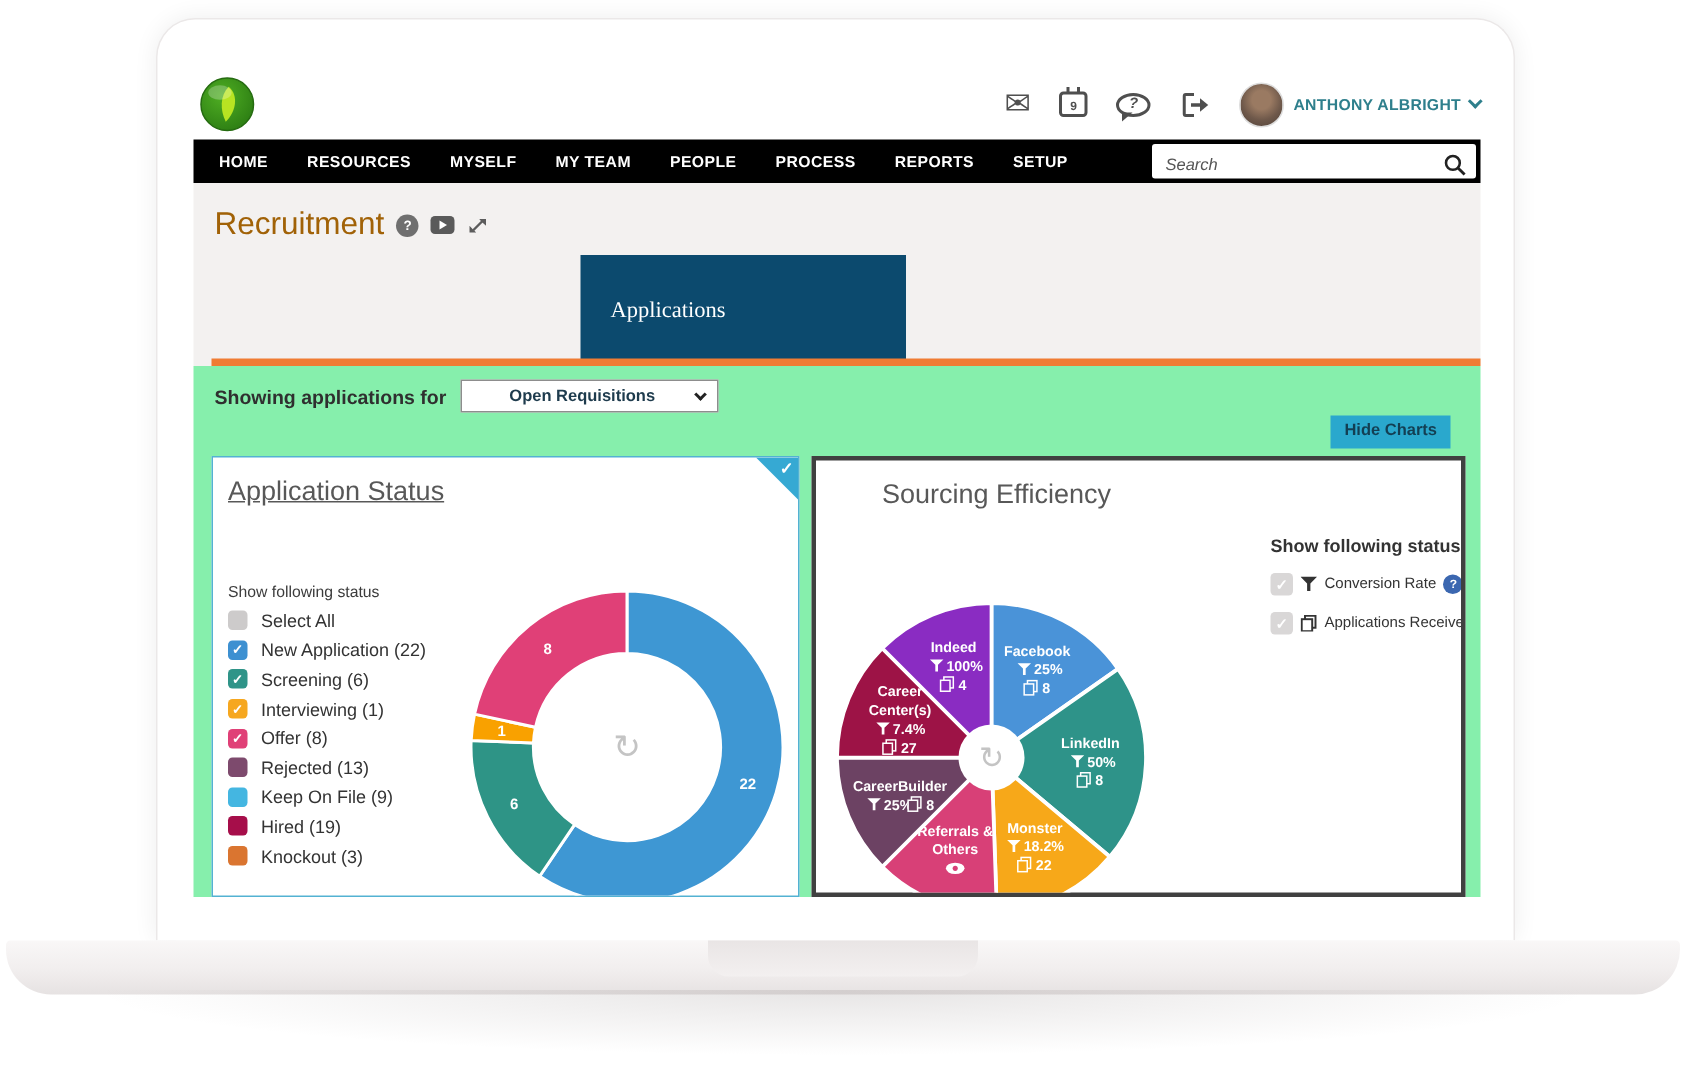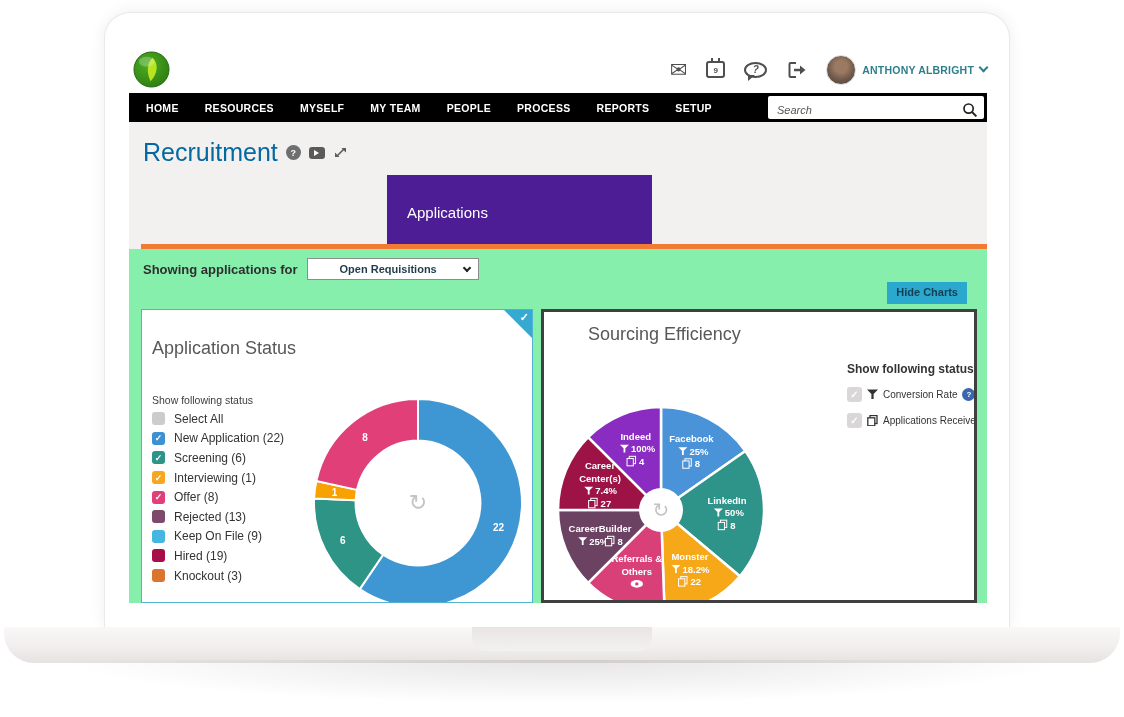--- a/index.html
+++ b/index.html
@@ -49,32 +49,32 @@
   .nav-item { color:#fff; font-size:10.5px; font-weight:bold; letter-spacing:.3px;
               padding:0 13px; cursor:pointer; white-space:nowrap; }
   .searchbox { margin-left:auto; margin-right:3px; width:216px; height:23px; background:#fff;
                border-radius:2px; display:flex; align-items:center; padding:4px 6px 0 9px; }
   .searchbox input { flex:1; border:none; outline:none; font-size:11px; font-style:italic;
                color:#333; font-family:"Liberation Sans", sans-serif; background:transparent; }
   .searchbox input::placeholder { color:#555; }
 
   .gray-section { background:#f3f1f0; padding-top:16px; }
   .title-row { margin-left:14px; display:flex; align-items:center; gap:8px; }
-  .page-title { font-size:25px; color:#0369a1; }
+  .page-title { font-size:21px; color:#a16207; }
   .help-circle { width:15px; height:15px; border-radius:50%; background:#6f6f6f; color:#fff;
                  font-size:9px; font-weight:bold; display:flex; align-items:center; justify-content:center; cursor:pointer; }
   .video-ic { width:16px; height:12px; background:#5a5a5a; border-radius:3px; display:flex;
               align-items:center; justify-content:center; cursor:pointer; }
   .video-ic::after { content:""; width:0; height:0; border-left:5px solid #fff;
               border-top:3.5px solid transparent; border-bottom:3.5px solid transparent; }
   .tabs-wrap { position:relative; height:74px; margin:8px 9px 0 12px; }
   .tab { position:absolute; top:0; color:#fff; font-size:15px; display:flex; align-items:center;
          padding-left:20px; cursor:pointer; }
   .tab-req { left:2px; width:229px; height:58px; background:#2e8ca6; }
-  .tab-app { left:246px; width:265px; height:74px; background:#4c1d95; }
+  .tab-app { left:246px; width:217px; height:74px; background:#0c4a6e;font-family:Liberation Serif, serif; }
   .tab-underline { position:absolute; left:0; right:-9px; bottom:0; height:5px; background:#f07c33; }
 
   .white-section { background:#86efac; padding:8px 0 0 0; }
   .filter-row { display:flex; align-items:center; margin-left:14px; height:24px; }
   .filter-label { font-size:13px; font-weight:bold; color:#2f2f2f; }
   .select { margin-left:9px; width:172px; height:22px; border:1px solid #8d8d8d; background:#fff;
             display:flex; align-items:center; padding:0 8px; cursor:pointer; }
   .select-value { font-size:11px; font-weight:bold; color:#1e3b4d; flex:1;padding-left:24px; }
   .select .chev2 { width:6px; height:6px; border-right:2px solid #222; border-bottom:2px solid #222;
             transform:rotate(45deg); margin-top:-3px; }
@@ -83,21 +83,21 @@
               padding:4px 9px; cursor:pointer; }
 
   .cards { display:flex; gap:8px; margin:5px 10px 0 12px; align-items:flex-start; }
   .card { background:#fff; height:294px; position:relative; overflow:hidden; }
   .card-as { width:392px; border:1px solid #53b2d2; }
   .card-se { flex:1; border:3px solid #404040; }
   .corner { position:absolute; top:0; right:0; width:0; height:0;
             border-top:28px solid #36a9d3; border-left:28px solid transparent; }
   .corner-check { position:absolute; top:1px; right:3px; color:#fff; font-size:11px; font-weight:bold; }
   .card-title { position:absolute; font-size:18px; color:#585858; }
-  .as-title { left:10px; top:28px; }
+  .as-title { left:10px; top:12px;text-decoration:underline; }
   .se-title { left:44px; top:12px; }
   .show-label { position:absolute; left:10px; top:84px; font-size:10.5px; color:#3c3c3c; }
   .as-legend { position:absolute; left:10px; top:99px; }
   .as-row { height:19.6px; display:flex; align-items:center; cursor:pointer; }
   .as-cb { width:13px; height:13px; border-radius:3px; display:flex; align-items:center;
            justify-content:center; font-size:9px; color:#fff; font-weight:bold; flex:0 0 13px; }
   .as-lab { margin-left:9px; font-size:12px; color:#333; }
   .as-chart { position:absolute; left:170px; top:87px; }
   .se-chart { position:absolute; left:11px; top:92px; }
   .se-legend { position:absolute; left:303px; top:50px; width:135px; }

